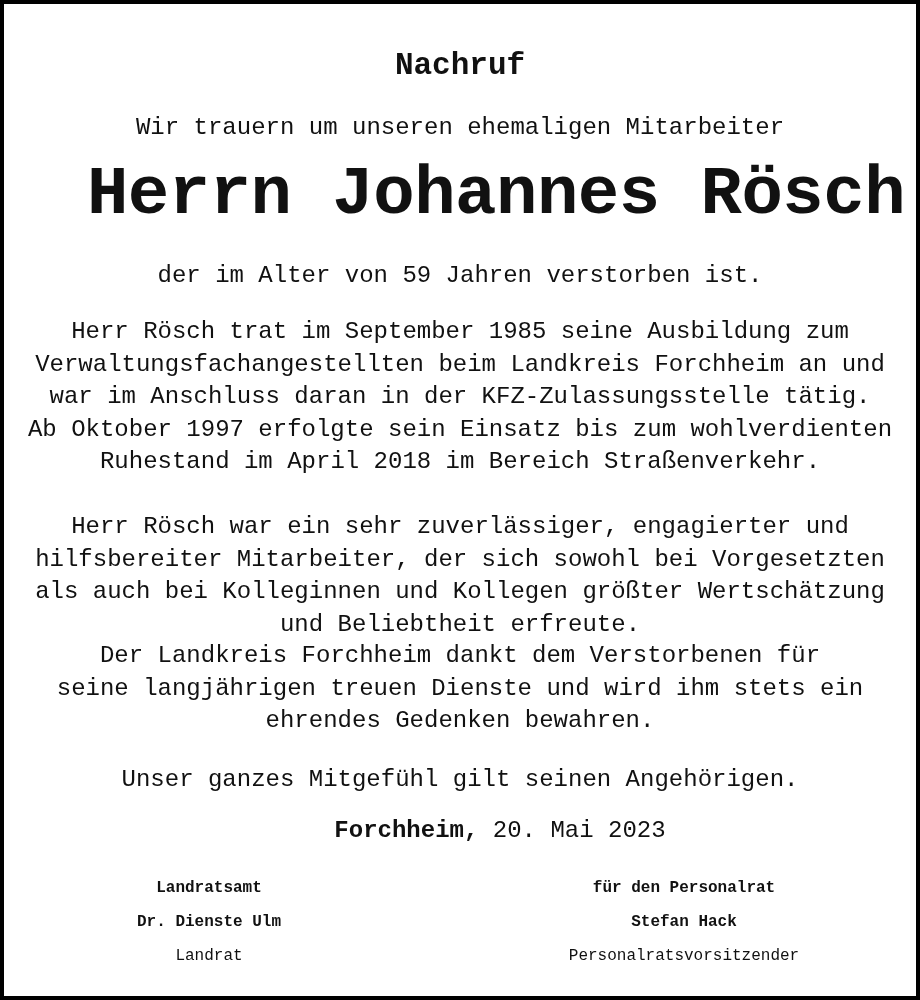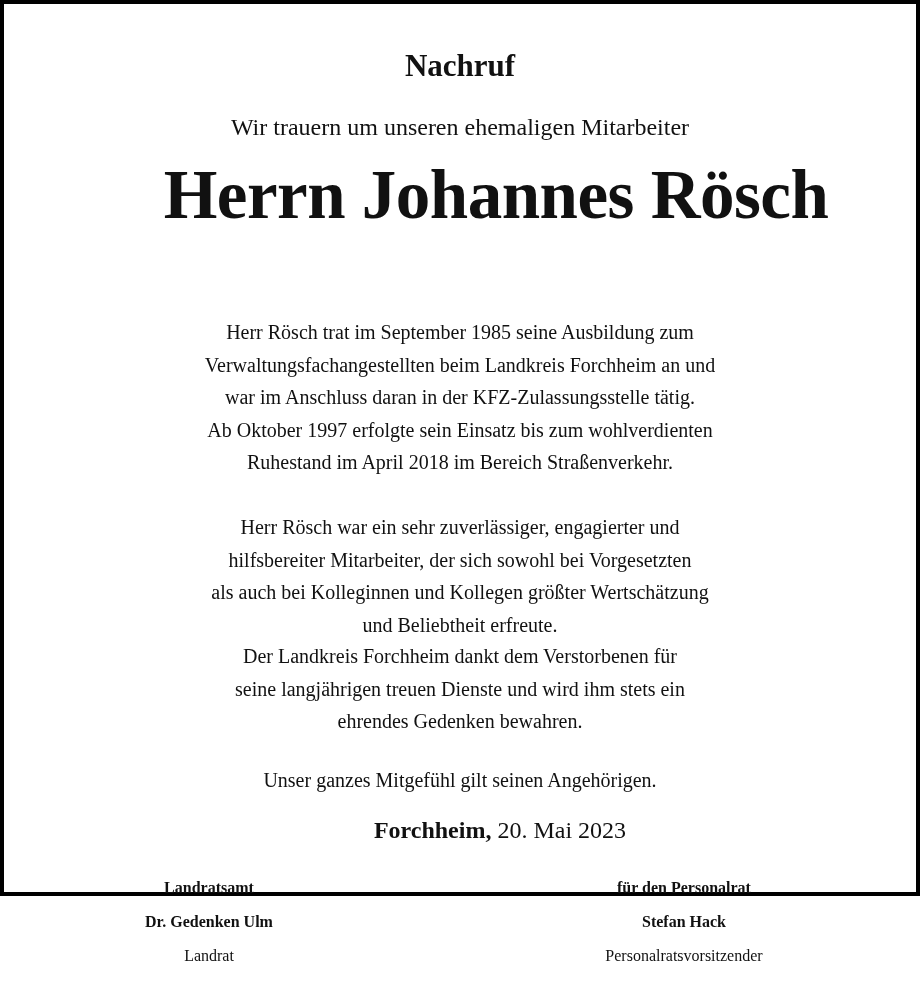--- a/index.html
+++ b/index.html
@@ -1,50 +1,51 @@
 <!DOCTYPE html>
 <html><head>
 <meta charset="utf-8">
 <style>
   html, body { margin: 0; padding: 0; background: #fff; }
   body { width: 920px; height: 1000px; overflow: hidden; }
   .frame {
     position: absolute; left: 0; top: 0;
-    width: 920px; height: 896px;
+    width: 920px; height: 1000px;
     box-sizing: border-box;
     border: 4px solid #000;
     background: #fff;
-    font-family: Liberation Serif, serif;
+    font-family: Liberation Mono, monospace;
     color: #111;
     text-align: center;
   }
   .line { position: absolute; left: 0; width: 100%; white-space: nowrap; }
   .title { top: 44px; font-size: 31px; font-weight: bold; }
   .intro { top: 110px; font-size: 24px; }
   .name { top: 152px; font-size: 69px; font-weight: bold; letter-spacing: -0.5px; padding-left: 36px; }
   .age { top: 258px; font-size: 24px; }
-  .para { position: absolute; left: 0; width: 100%; font-size: 20px; line-height: 32.5px; }
+  .para { position: absolute; left: 0; width: 100%; font-size: 24px; line-height: 32.5px; }
   .p1 { top: 312px; }
   .p2 { top: 507px; }
   .p3 { top: 636px; }
   .p4 { top: 760px; }
   .place { top: 813px; font-size: 24px; padding-left: 40px; }
   .place b { font-weight: bold; }
   .sig { position: absolute; top: 867px; font-size: 16px; line-height: 34px; text-align: center; }
   .sig-left { left: 60px; width: 290px; }
   .sig-right { left: 500px; width: 360px; }
   .bold { font-weight: bold; }
 </style>
 </head>
 <body>
 
 <div class="frame">
   <div class="line title">Nachruf</div>
   <div class="line intro">Wir trauern um unseren ehemaligen Mitarbeiter</div>
   <div class="line name">Herrn Johannes Rösch</div>
+  <div class="line age">der im Alter von 59 Jahren verstorben ist.</div>
 
   <div class="para p1">
     <div>Herr Rösch trat im September 1985 seine Ausbildung zum</div>
     <div>Verwaltungsfachangestellten beim Landkreis Forchheim an und</div>
     <div>war im Anschluss daran in der KFZ-Zulassungsstelle tätig.</div>
     <div>Ab Oktober 1997 erfolgte sein Einsatz bis zum wohlverdienten</div>
     <div>Ruhestand im April 2018 im Bereich Straßenverkehr.</div>
   </div>
 
   <div class="para p2">
@@ -64,21 +65,21 @@
     <div>Unser ganzes Mitgefühl gilt seinen Angehörigen.</div>
   </div>
 
   <div class="line place">
     <b>Forchheim,</b>
     <span>20. Mai 2023</span>
   </div>
 
   <div class="sig sig-left">
     <div class="bold">Landratsamt</div>
-    <div class="bold">Dr. Gedenken Ulm</div>
+    <div class="bold">Dr. Dienste Ulm</div>
     <div>Landrat</div>
   </div>
 
   <div class="sig sig-right">
     <div class="bold">für den Personalrat</div>
     <div class="bold">Stefan Hack</div>
     <div>Personalratsvorsitzender</div>
   </div>
 </div>
 

